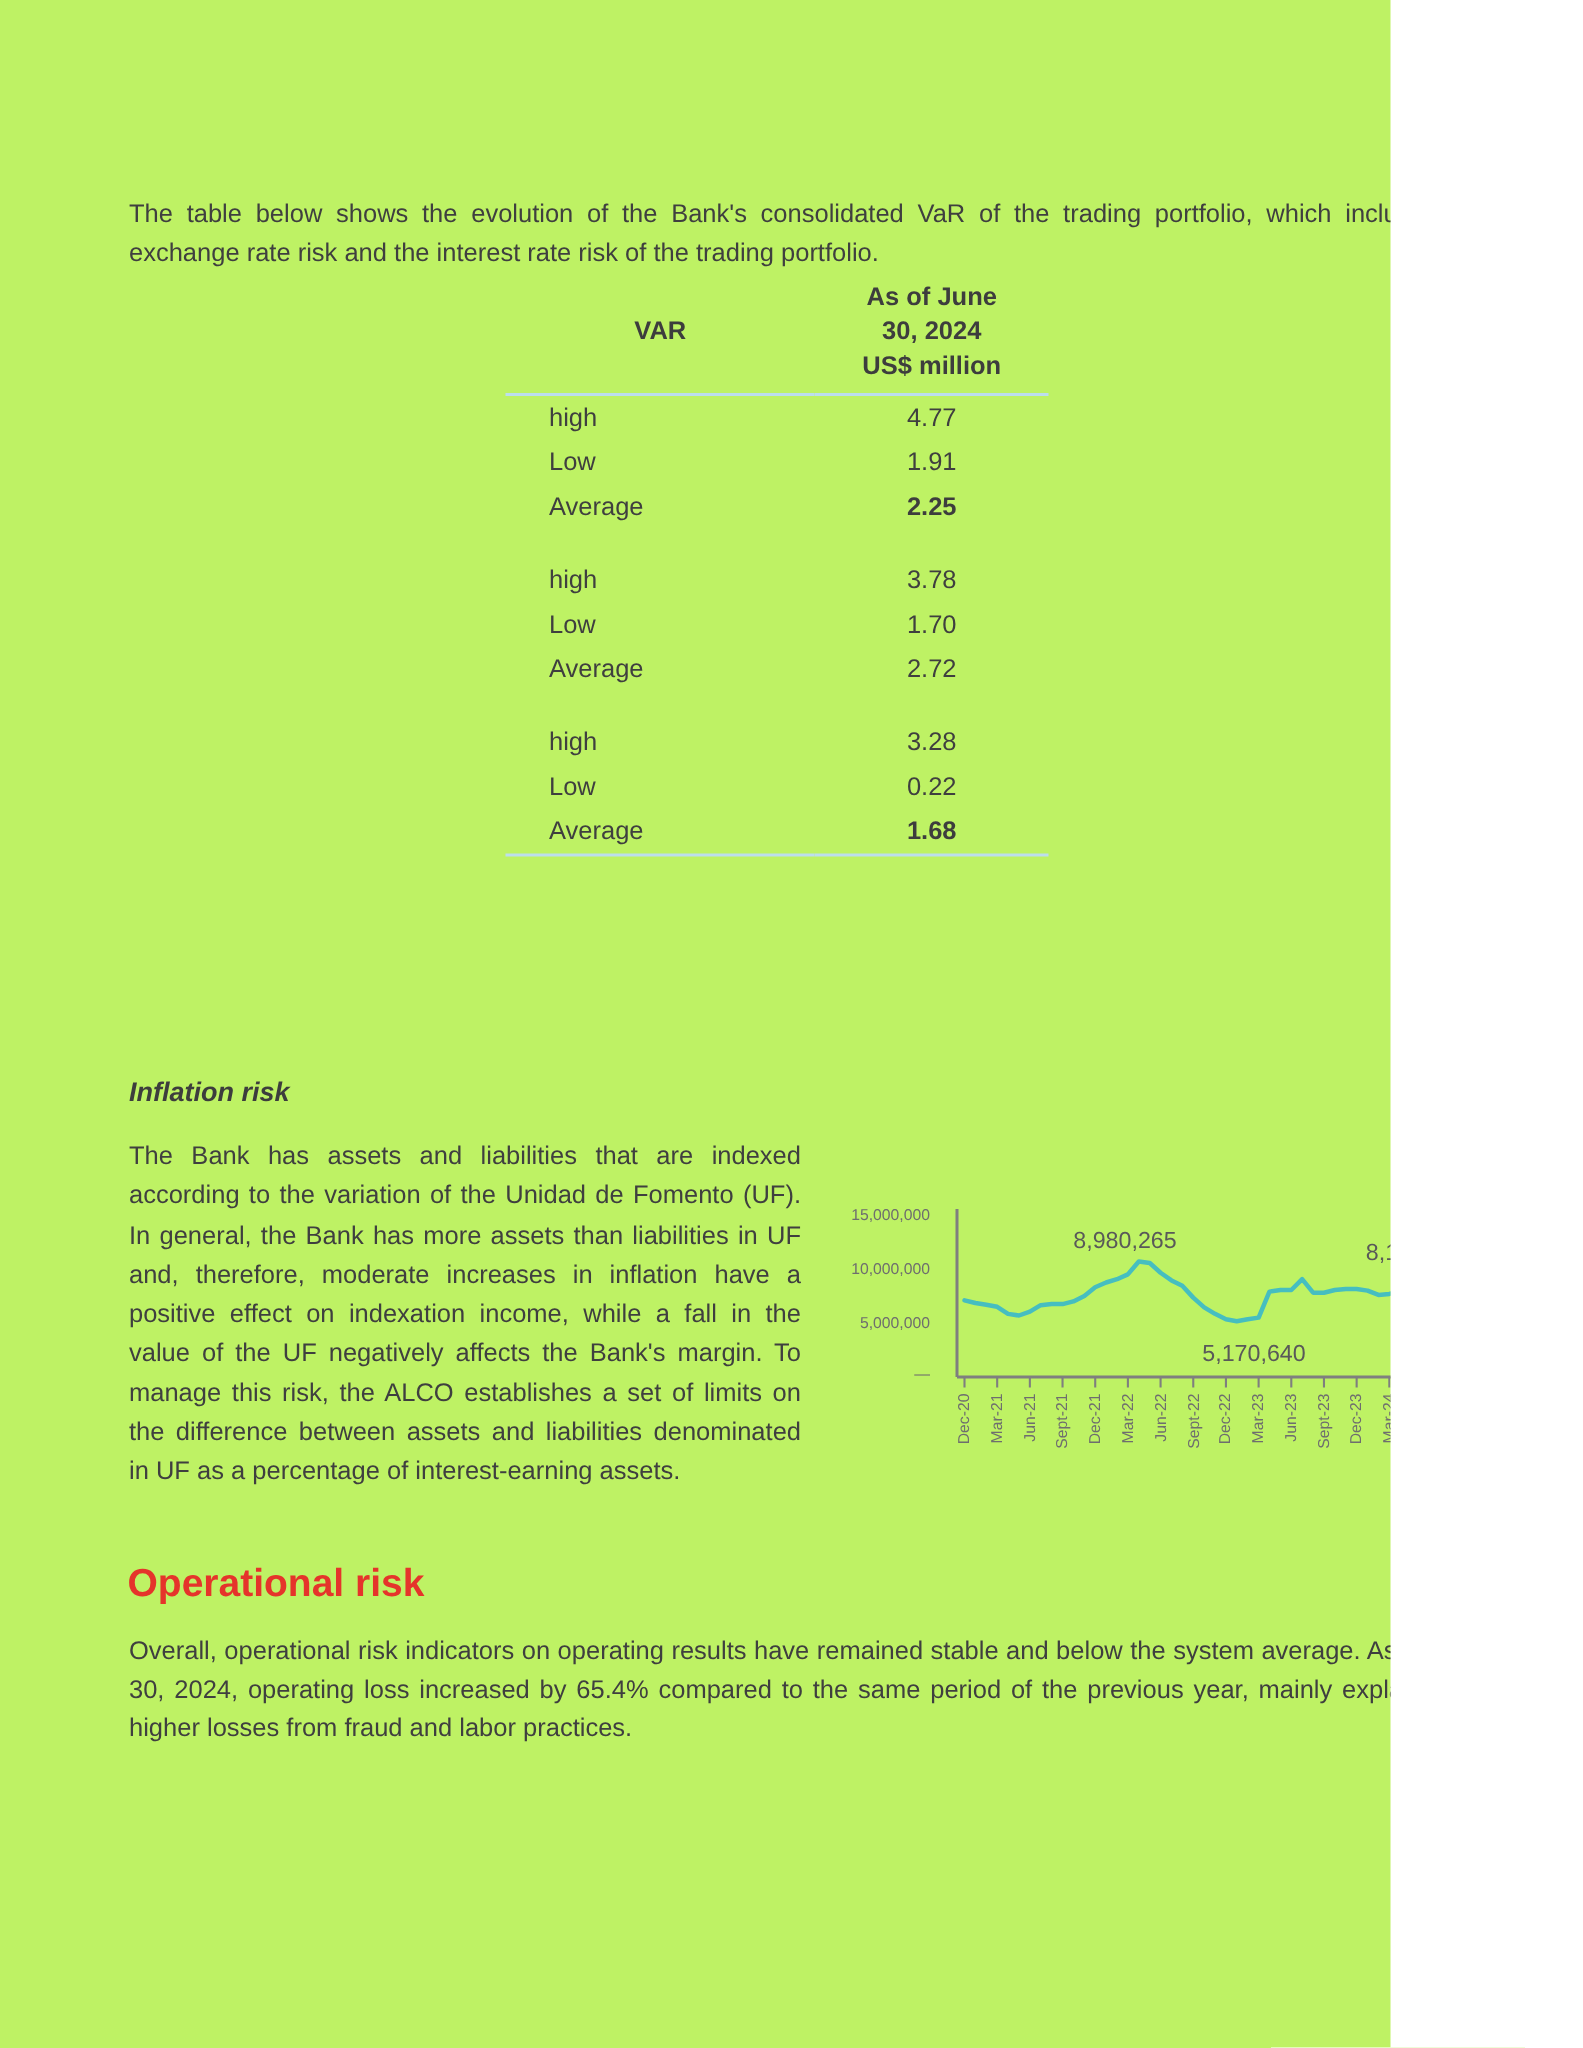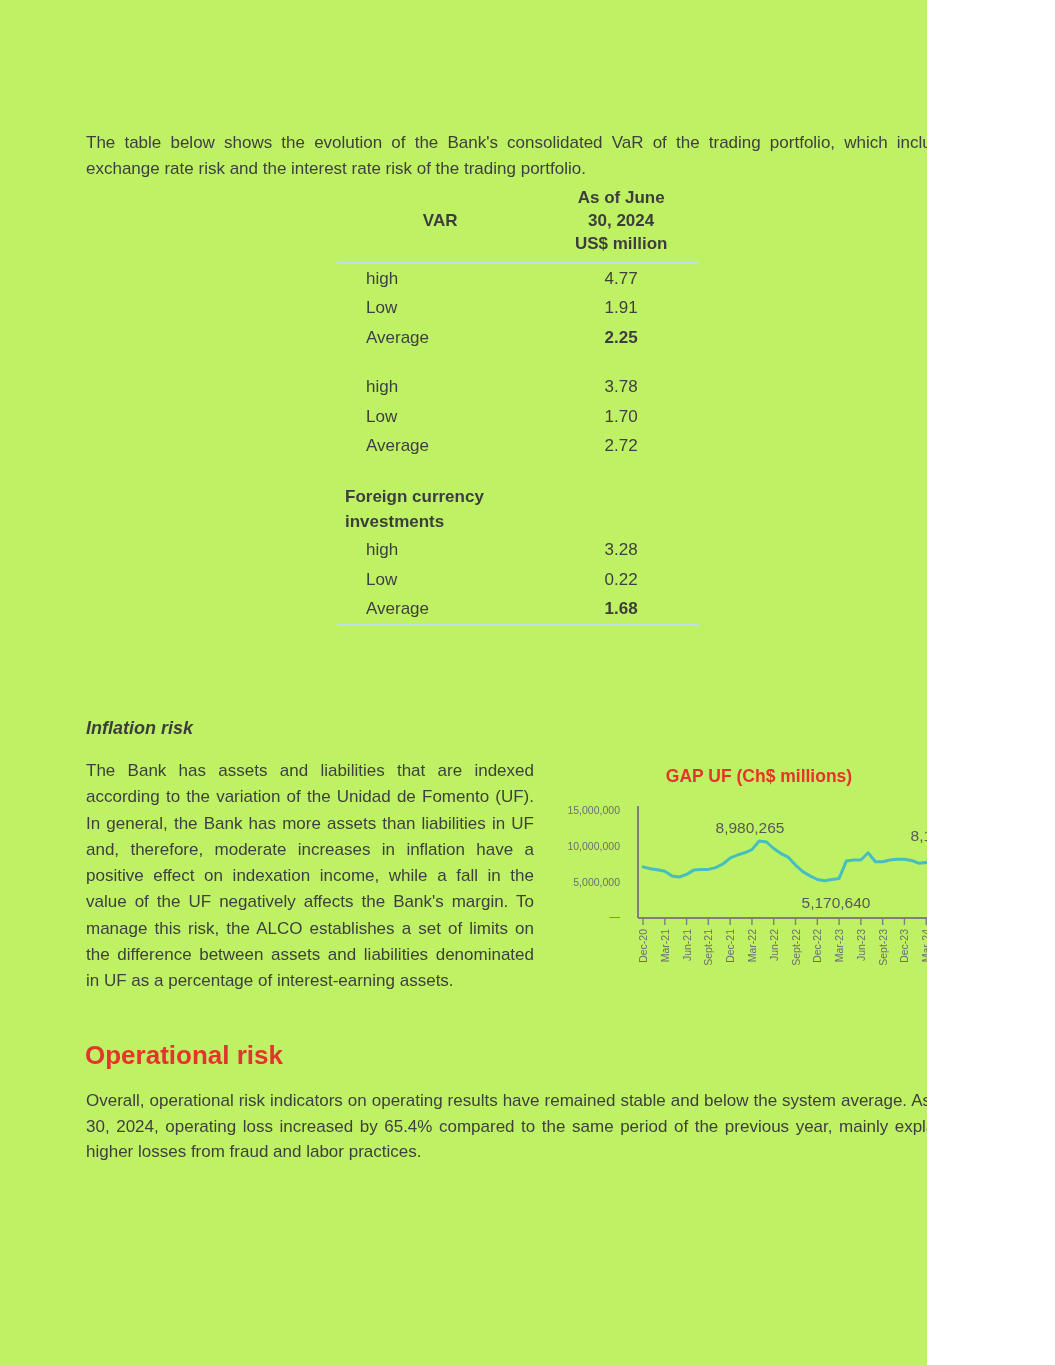--- a/index.html
+++ b/index.html
@@ -92,45 +92,39 @@
           <td class="val">1.70</td>
         </tr>
       <tr class="item">
           <td class="lbl">Average</td>
           <td class="val">2.72</td>
         </tr>
       <tr class="sp">
           <td></td>
           <td></td>
         </tr>
-      <tr class="sec">
-          <td class="lbl">Foreign currency
-investments</td>
-          <td class="val"></td>
-        </tr>
       <tr class="item">
           <td class="lbl">high</td>
           <td class="val">3.28</td>
         </tr>
       <tr class="item">
           <td class="lbl">Low</td>
           <td class="val">0.22</td>
         </tr>
       <tr class="item last">
           <td class="lbl">Average</td>
           <td class="val vb">1.68</td>
         </tr>
     </tbody>
   </table>
 
   <h3 class="inflation-h">Inflation risk</h3>
   <p class="left-col">The Bank has assets and liabilities that are indexed according to the variation of the Unidad de Fomento (UF). In general, the Bank has more assets than liabilities in UF and, therefore, moderate increases in inflation have a positive effect on indexation income, while a fall in the value of the UF negatively affects the Bank's margin. To manage this risk, the ALCO establishes a set of limits on the difference between assets and liabilities denominated in UF as a percentage of interest-earning assets.</p>
 
   <div class="chart" id="chart-block">
-    <div class="chart-title">GAP UF (Ch$ millions)</div>
     <svg id="chart-svg" viewBox="0 0 460 240">
       <line x1="73" y1="48" x2="73" y2="160" stroke="#7f7f7f" stroke-width="2"></line>
       <line x1="73" y1="160" x2="388" y2="160" stroke="#7f7f7f" stroke-width="2"></line>
       <g id="ticks" stroke="#7f7f7f" stroke-width="1.4">
           <line x1="78" x2="78" y1="160" y2="167"></line>
           <line x1="99.786" x2="99.786" y1="160" y2="167"></line>
           <line x1="121.572" x2="121.572" y1="160" y2="167"></line>
           <line x1="143.358" x2="143.358" y1="160" y2="167"></line>
           <line x1="165.144" x2="165.144" y1="160" y2="167"></line>
           <line x1="186.93" x2="186.93" y1="160" y2="167"></line>

